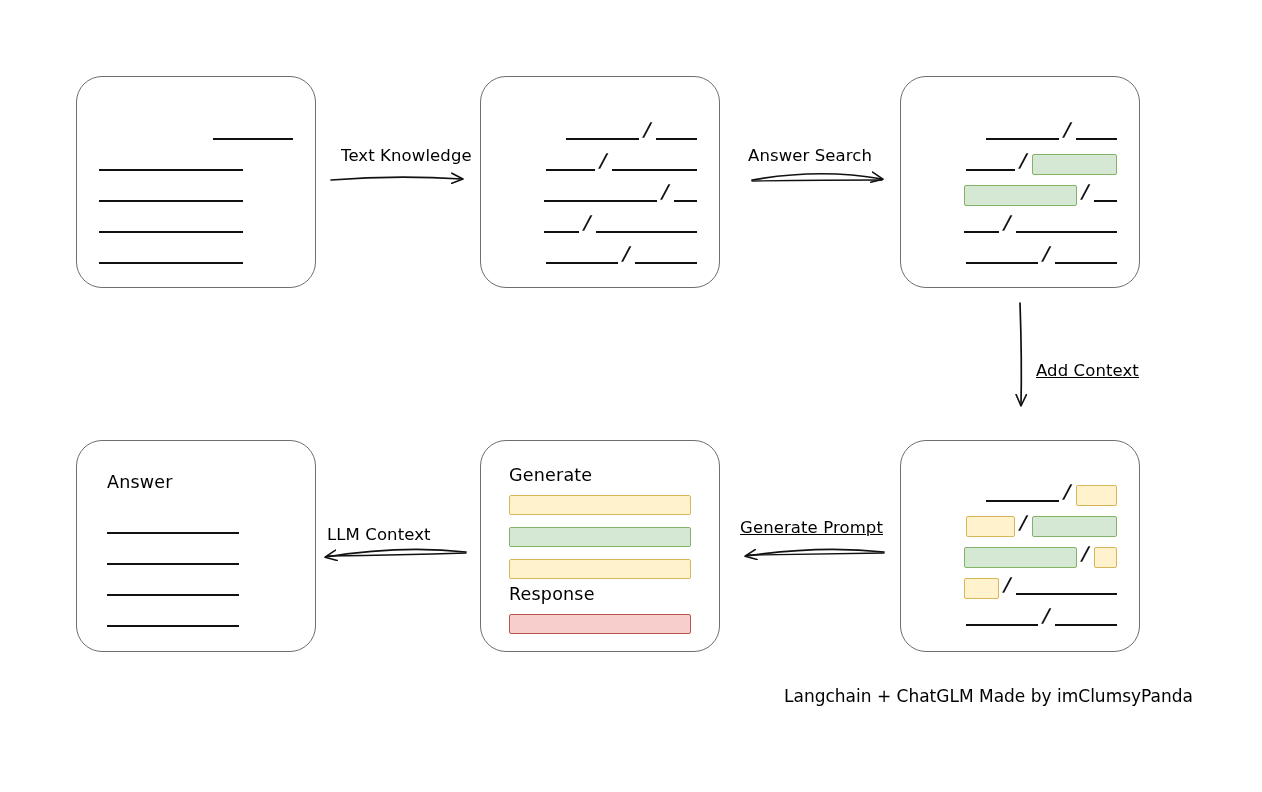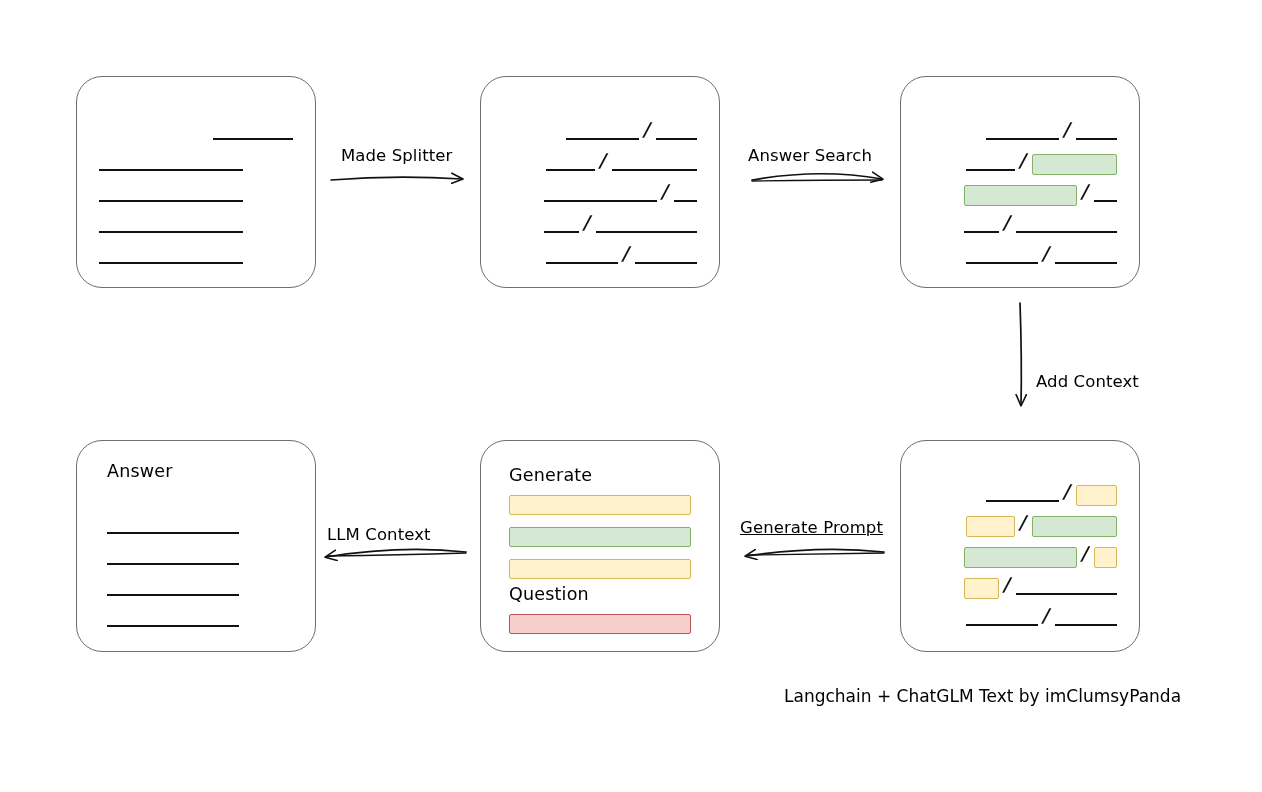--- a/index.html
+++ b/index.html
@@ -210,21 +210,21 @@
       </div>
       <div class="lrow" style="justify-content: flex-end;">
         <div class="seg" style="width: 37%;"></div>
         <span class="slash">/</span>
         <div class="seg" style="width: 32%;"></div>
       </div>
     </div>
 </div>
 
 <div class="box" style="left:76px; top:440px; width:240px; height:212px;">
-  <div class="boxlabel" style="left:30px; top:20px;">Answer</div>
+  <div class="boxlabel" style="left:30px; top:31px;">Answer</div>
   <div class="lines" style="top:62px; padding:0 30px;">
       <div class="lrow">
         <div class="seg" style="width: 74%;"></div>
       </div>
       <div class="lrow">
         <div class="seg" style="width: 74%;"></div>
       </div>
       <div class="lrow">
         <div class="seg" style="width: 74%;"></div>
       </div>
@@ -234,21 +234,21 @@
     </div>
 </div>
 
 <div class="box" style="left:480px; top:440px; width:240px; height:212px;">
   <div class="boxlabel" style="left:28px; top:24px;">Generate</div>
   <div class="klist" style="top:54px; padding:0 28px; gap:12px;">
       <div class="kbar yellow" style="background: rgb(255, 242, 204); border: 1.4px solid rgb(214, 182, 86);"></div>
       <div class="kbar green" style="background: rgb(213, 232, 212); border: 1.4px solid rgb(130, 179, 102);"></div>
       <div class="kbar yellow" style="background: rgb(255, 242, 204); border: 1.4px solid rgb(214, 182, 86);"></div>
     </div>
-  <div class="boxlabel" style="left:28px; top:143px;">Question</div>
+  <div class="boxlabel" style="left:28px; top:143px;">Response</div>
   <div class="klist" style="top:173px; padding:0 28px; gap:12px;">
       <div class="kbar red" style="background: rgb(248, 206, 204); border: 1.4px solid rgb(184, 84, 80);"></div>
     </div>
 </div>
 
 <div class="box" style="left:900px; top:440px; width:240px; height:212px;">
   <div class="lines" style="top:30px; padding:0 22px;">
       <div class="lrow" style="justify-content: flex-end;">
         <div class="seg" style="width: 38%;"></div>
         <span class="slash">/</span>
@@ -270,19 +270,19 @@
         <div class="seg" style="width: 52%;"></div>
       </div>
       <div class="lrow" style="justify-content: flex-end;">
         <div class="seg" style="width: 37%;"></div>
         <span class="slash">/</span>
         <div class="seg" style="width: 32%;"></div>
       </div>
     </div>
 </div>
 
-<div class="arrowlabel" style="left:341px; top:146px;">Made Splitter</div>
+<div class="arrowlabel" style="left:341px; top:146px;">Text Knowledge</div>
 <div class="arrowlabel" style="left:748px; top:146px;">Answer Search</div>
-<div class="arrowlabel" style="left:1036px; top:372px;">Add Context</div>
+<div class="arrowlabel" style="left:1036px; top:361px;text-decoration:underline;">Add Context</div>
 <div class="arrowlabel" style="left:740px; top:518px;text-decoration:underline;">Generate Prompt</div>
 <div class="arrowlabel" style="left:327px; top:525px;">LLM Context</div>
 
-<div class="caption" style="left:784px; top:686px;">Langchain + ChatGLM Text by imClumsyPanda</div>
+<div class="caption" style="left:784px; top:686px;">Langchain + ChatGLM Made by imClumsyPanda</div>
 
 </body></html>

